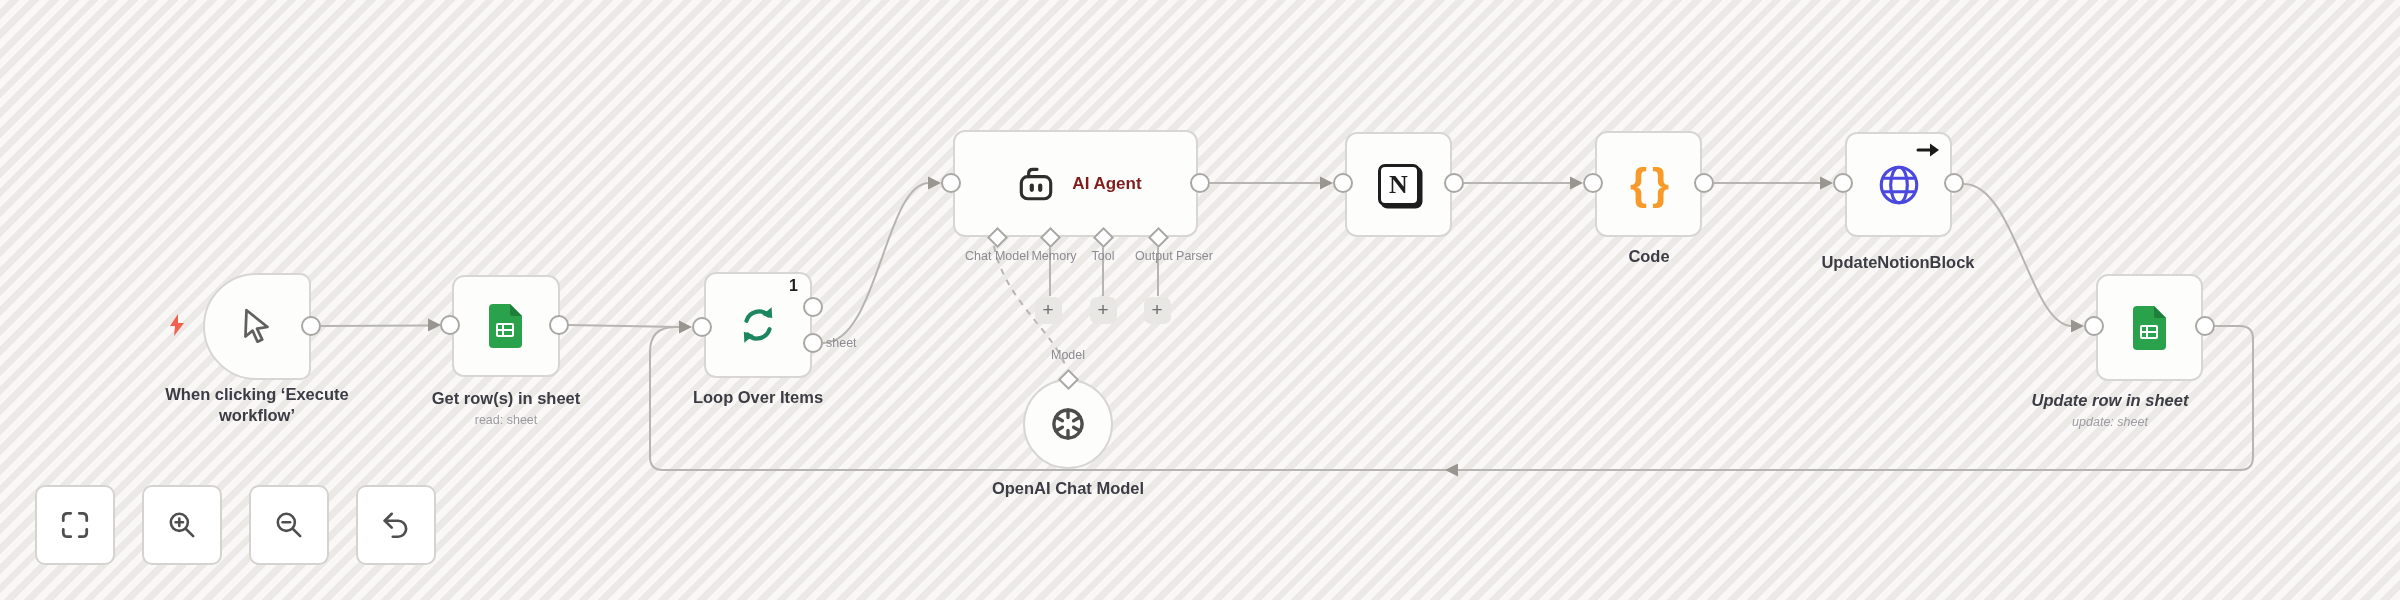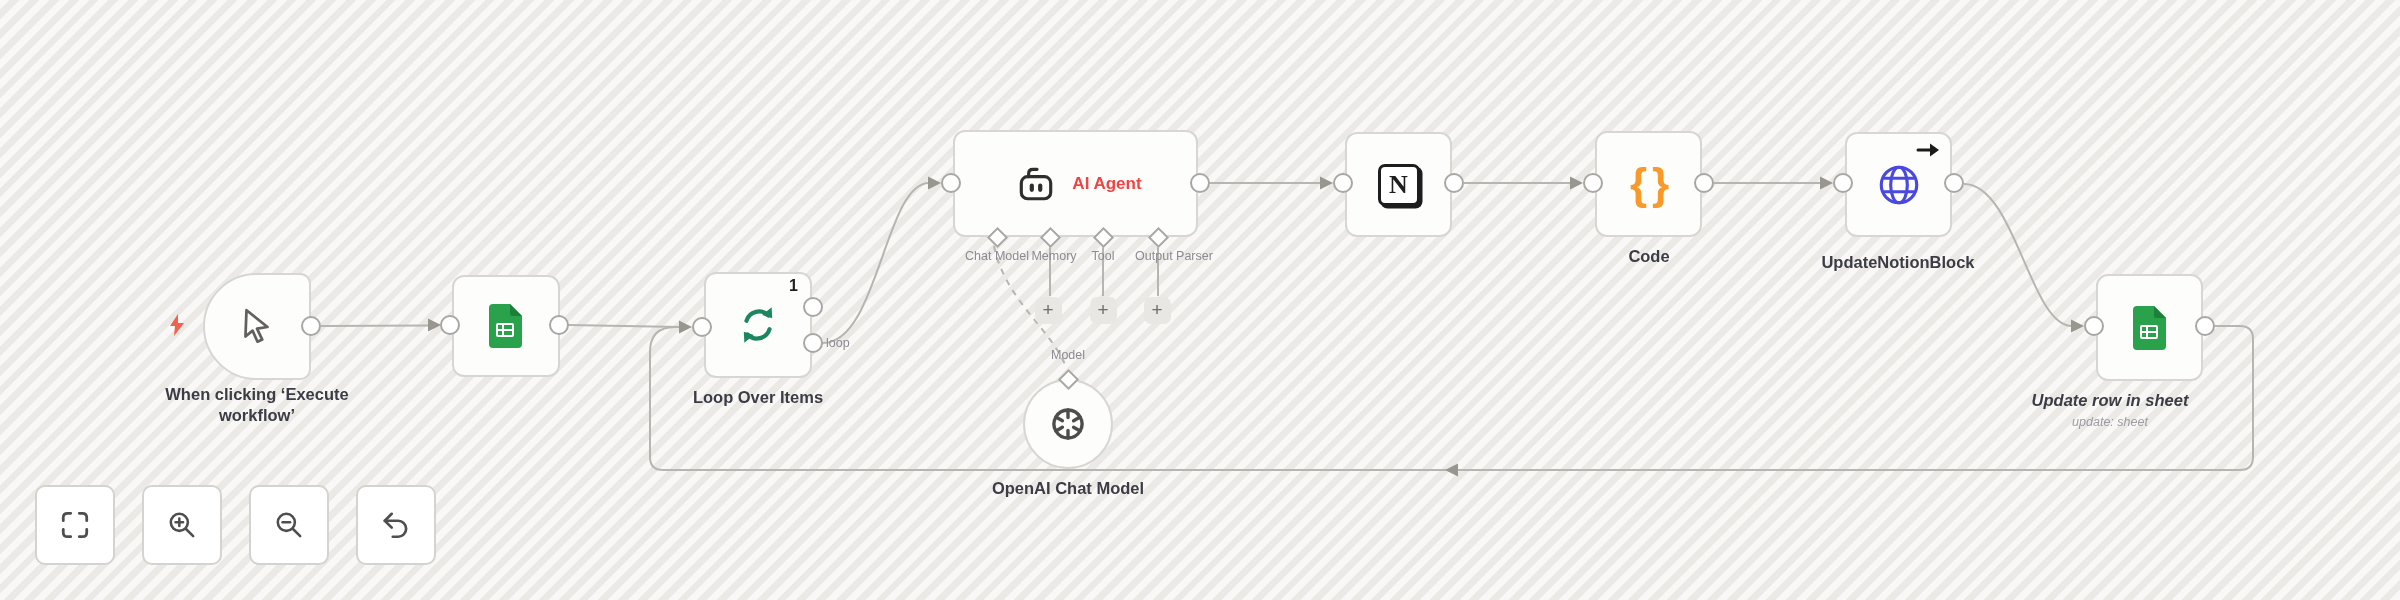--- a/index.html
+++ b/index.html
@@ -45,21 +45,21 @@
     font-size:16px;font-weight:700;color:#1f1f1f;
   }
   .plusbtn{
     position:absolute;z-index:4;width:27px;height:27px;box-sizing:border-box;
     background:#e9e7e3;border-radius:7px;color:#6e6e6e;
     font-size:19px;font-weight:400;line-height:25px;text-align:center;
     cursor:pointer;
   }
   .bolt{position:absolute;z-index:3;}
   .agent-inner{display:flex;align-items:center;gap:15px;padding-left:6px;}
-  .agent-title{font-size:17px;font-weight:700;color:#ef4444;text-align:center;}
+  .agent-title{font-size:17px;font-weight:700;color:#7f1d1d;text-align:center;}
   .notion-box{
     width:42px;height:42px;box-sizing:border-box;background:#fff;
     border:3px solid #1d1d1d;border-radius:7px;box-shadow:2.5px 2.5px 0 0 #1d1d1d;
     display:flex;align-items:center;justify-content:center;
     font-family:"Liberation Serif",serif;font-weight:700;font-size:26px;color:#1d1d1d;
   }
   .code-braces{font-size:44px;font-weight:700;color:#f79a2a;letter-spacing:-2px;}
   .node-corner-arrow{position:absolute;top:8px;right:10px;z-index:5;}
   .toolbar{position:absolute;left:35px;top:485px;z-index:6;display:flex;gap:27px;}
   .tbtn{
@@ -116,36 +116,40 @@
   <div class="node" style="left:452px;top:275px;width:108px;height:102px;">
     <svg width="36" height="46" viewBox="0 0 36 46">
       <path d="M5,1 H22 L34,13 V41 Q34,45 30,45 H5 Q1,45 1,41 V5 Q1,1 5,1 Z" fill="#2aa24c"></path>
       <path d="M22,1 L34,13 H24 Q22,13 22,11 Z" fill="#1e7f3a"></path>
       <rect x="9" y="21" width="16" height="12" rx="1" fill="none" stroke="#ffffff" stroke-width="2"></rect>
       <path d="M9,27 H25 M15,21 V33" stroke="#ffffff" stroke-width="2"></path>
     </svg>
   </div>
   <div class="port" style="left:440px;top:315px;"></div>
   <div class="port" style="left:549px;top:315px;"></div>
+  <div class="nlabel" style="left:396px;top:388px;width:220px;">
+    <span>Get row(s) in sheet</span>
+    <span class="nsub">read: sheet</span>
+  </div>
 
   <div class="node" style="left:704px;top:272px;width:108px;height:106px;">
     <svg width="42" height="42" viewBox="0 0 40 40">
       <g stroke="#1c8660" stroke-width="4" fill="none" stroke-linecap="round">
         <path d="M9,16 A12.5,12.5 0 0 1 30,11"></path>
         <path d="M31,24 A12.5,12.5 0 0 1 10,29"></path>
       </g>
       <path d="M33,3 L33.5,13.5 L24,10.5 Z" fill="#1c8660"></path>
       <path d="M7,37 L6.5,26.5 L16,29.5 Z" fill="#1c8660"></path>
     </svg>
     <div class="badge-count">1</div>
   </div>
   <div class="port" style="left:692px;top:317px;"></div>
   <div class="port" style="left:803px;top:297px;"></div>
   <div class="port" style="left:803px;top:333px;"></div>
-  <div class="portlabel" style="left:826px;top:336px;">loop</div>
+  <div class="portlabel" style="left:826px;top:336px;">sheet</div>
   <div class="nlabel" style="left:648px;top:387px;width:220px;">
     <span>Loop Over Items</span>
   </div>
 
   <div class="node" style="left:953px;top:130px;width:245px;height:107px;">
     <div class="agent-inner">
       <svg width="42" height="36" viewBox="0 0 40 34">
         <path d="M13,10 V7 Q13,3 17,3 H21" stroke="#2e2e2e" stroke-width="3" fill="none" stroke-linecap="round"></path>
         <rect x="6" y="10" width="28" height="21" rx="6" fill="none" stroke="#2e2e2e" stroke-width="3"></rect>
         <rect x="14" y="16.5" width="4" height="8" rx="2" fill="#2e2e2e"></rect>

